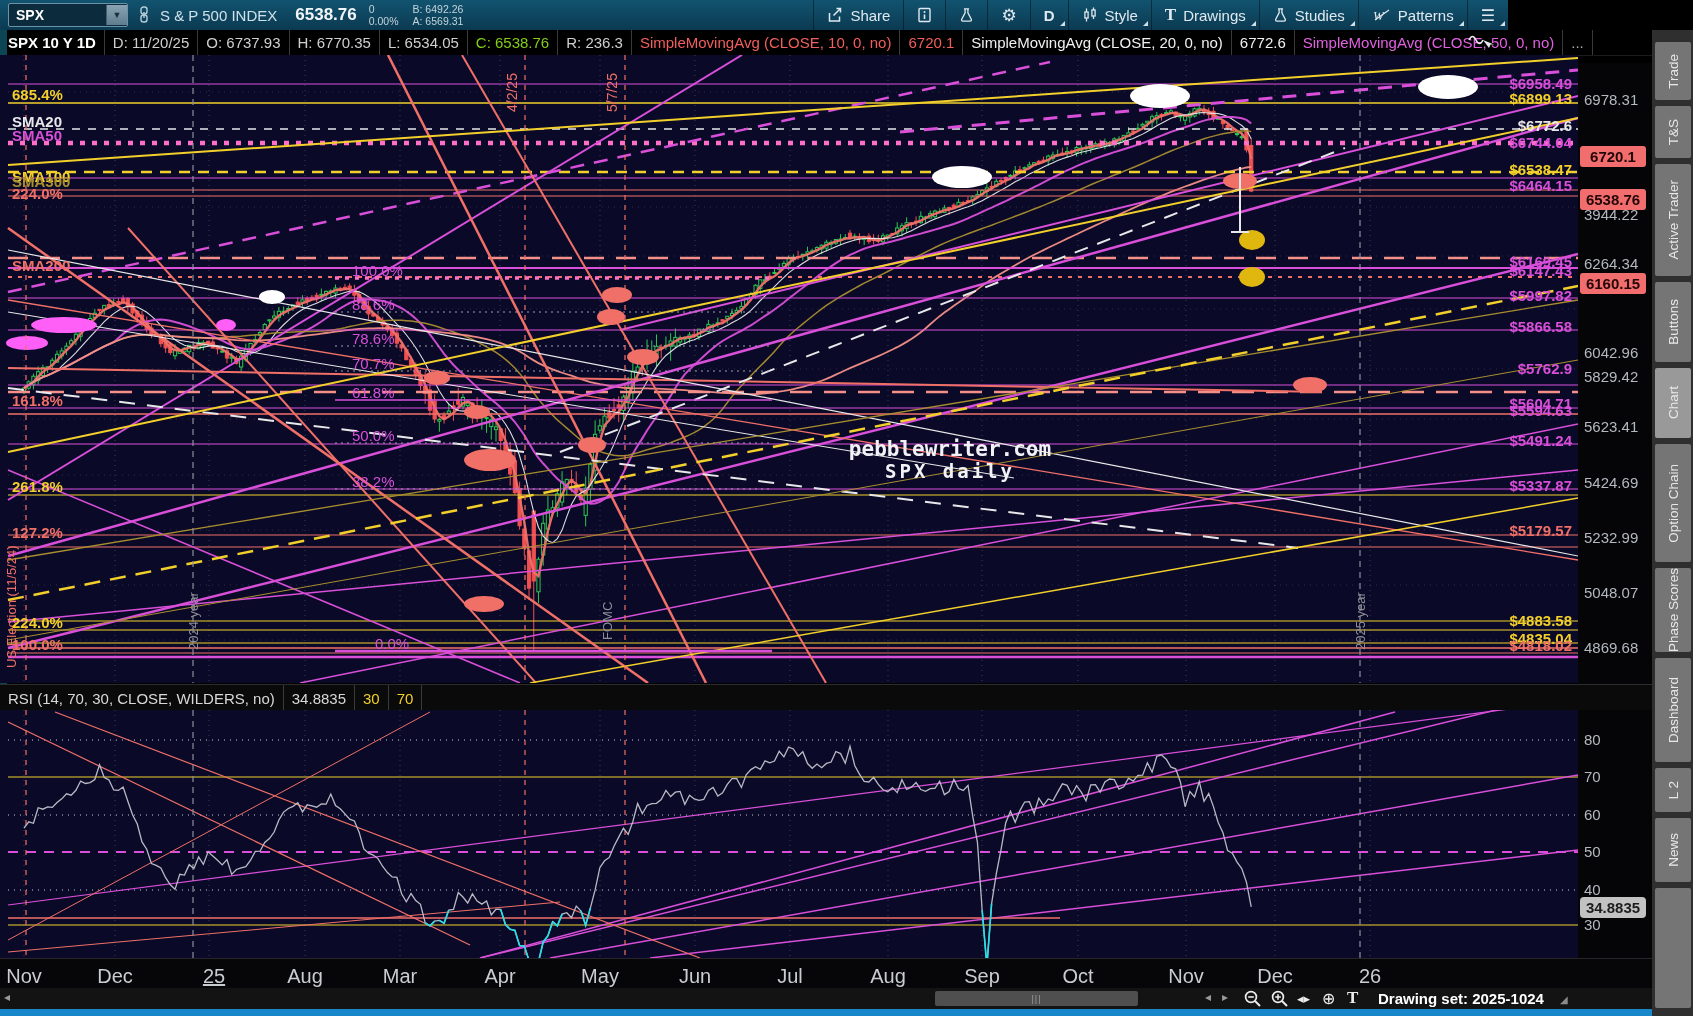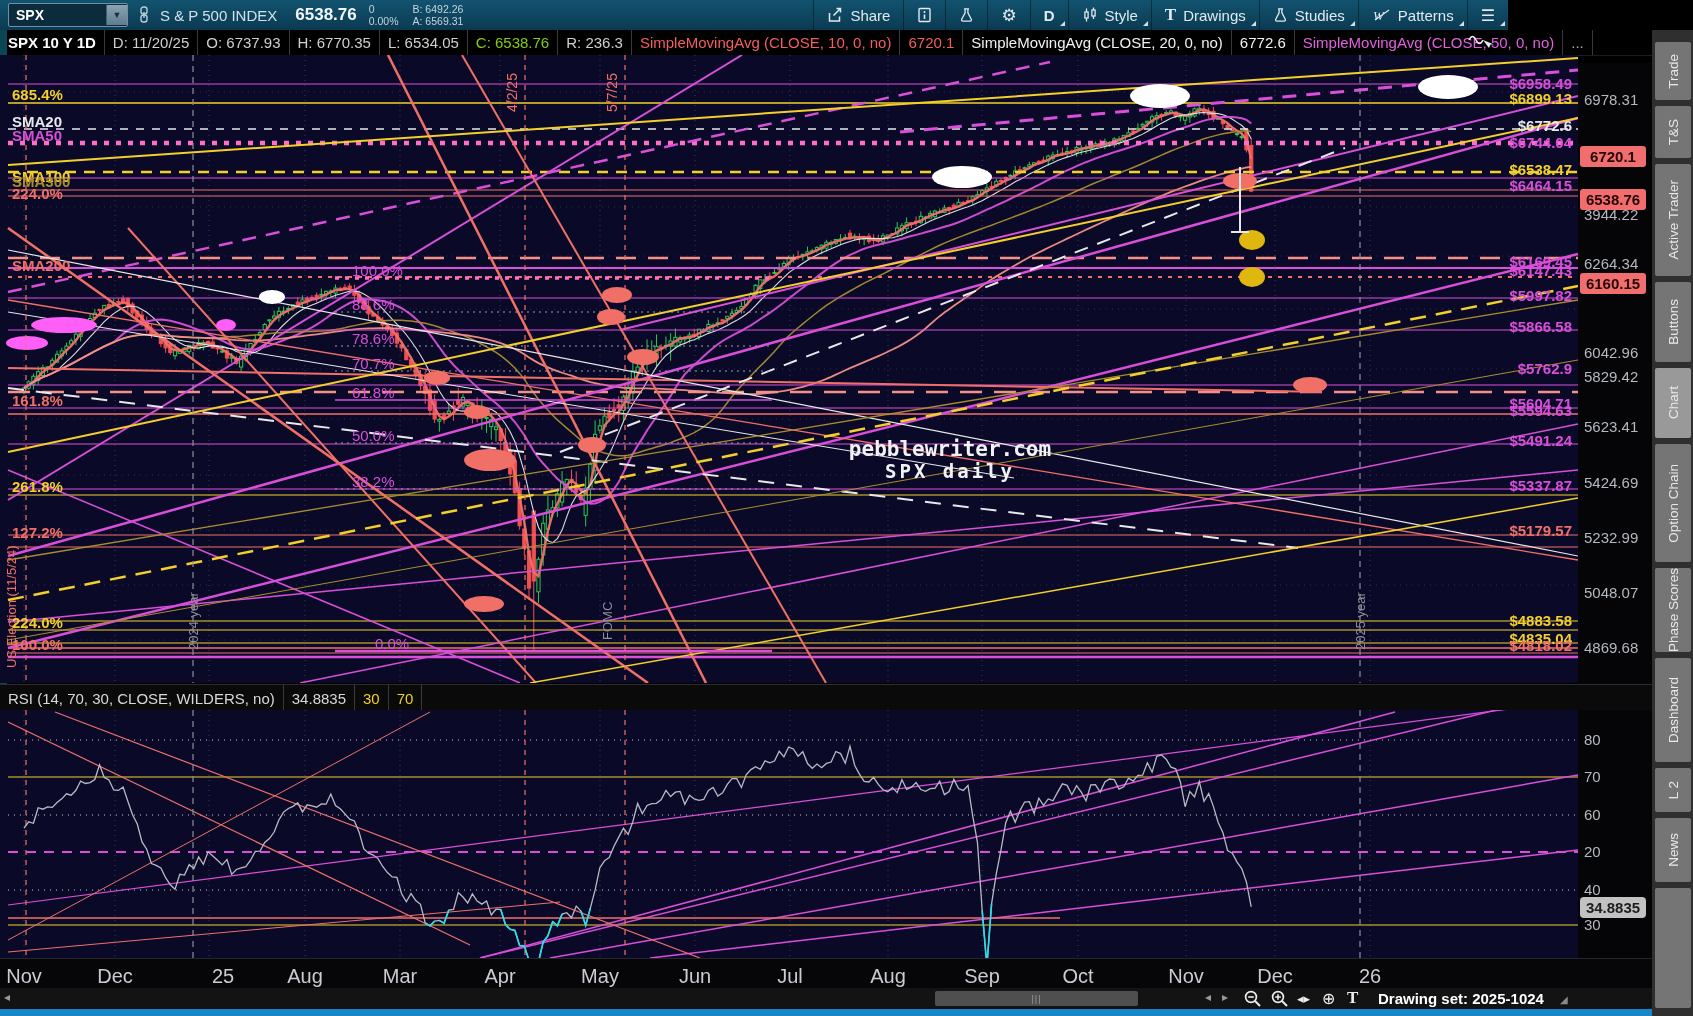--- a/index.html
+++ b/index.html
@@ -929,30 +929,30 @@
       <polyline points="500.72000000000133,909.4285054759627 505.44000000000136,924.581543903905 510.1600000000014,929.2693609609496 514.8800000000014,930.4113325964154 519.6000000000014,945.4306754287155 524.3200000000014,946.1136609304541 529.0400000000014,960.4812955043237 533.7600000000015,965.3435289675892 538.4800000000015,961.7672928611123 543.2000000000015,941.9494291485229 547.9200000000016,935.7914636074106 552.6400000000016,921.6726455697403" fill="none" stroke="#24e0e8" stroke-width="1.6"></polyline>
       <polyline points="552.6400000000016,921.6726455697403 557.3600000000016,925.7864384918232 562.0800000000016,914.1415163619915" fill="none" stroke="#24e0e8" stroke-width="1.6"></polyline>
       <polyline points="580.9600000000017,911.0471717596075 585.6800000000018,925.3538590226392 590.4000000000018,907.8808491180399" fill="none" stroke="#24e0e8" stroke-width="1.6"></polyline>
       <polyline points="982.1600000000041,910.2821607651767 986.8800000000041,965.994843710787 991.6000000000041,903.6302863174266" fill="none" stroke="#24e0e8" stroke-width="1.6"></polyline>
     </svg>
 
   <div class="raxis" id="raxis">
       <div class="tick" style="top: 21px;">80</div>
       <div class="tick" style="top: 58px;">70</div>
       <div class="tick" style="top: 96px;">60</div>
-      <div class="tick" style="top: 133px;">20</div>
+      <div class="tick" style="top: 133px;">50</div>
       <div class="tick" style="top: 171px;">40</div>
       <div class="tick" style="top: 206px;">30</div>
       <div class="badge gray" style="top: 187px;">34.8835</div>
     </div>
 
   <div class="taxis" id="taxis">
       <div class="tmonth" style="left: 24px;">Nov</div>
       <div class="tmonth" style="left: 115px;">Dec</div>
-      <div class="tmonth" style="left: 223px;">25</div>
+      <div class="tmonth" style="left: 214px; text-decoration: underline;">25</div>
       <div class="tmonth" style="left: 305px;">Aug</div>
       <div class="tmonth" style="left: 400px;">Mar</div>
       <div class="tmonth" style="left: 500px;">Apr</div>
       <div class="tmonth" style="left: 600px;">May</div>
       <div class="tmonth" style="left: 695px;">Jun</div>
       <div class="tmonth" style="left: 790px;">Jul</div>
       <div class="tmonth" style="left: 888px;">Aug</div>
       <div class="tmonth" style="left: 982px;">Sep</div>
       <div class="tmonth" style="left: 1078px;">Oct</div>
       <div class="tmonth" style="left: 1186px;">Nov</div>

